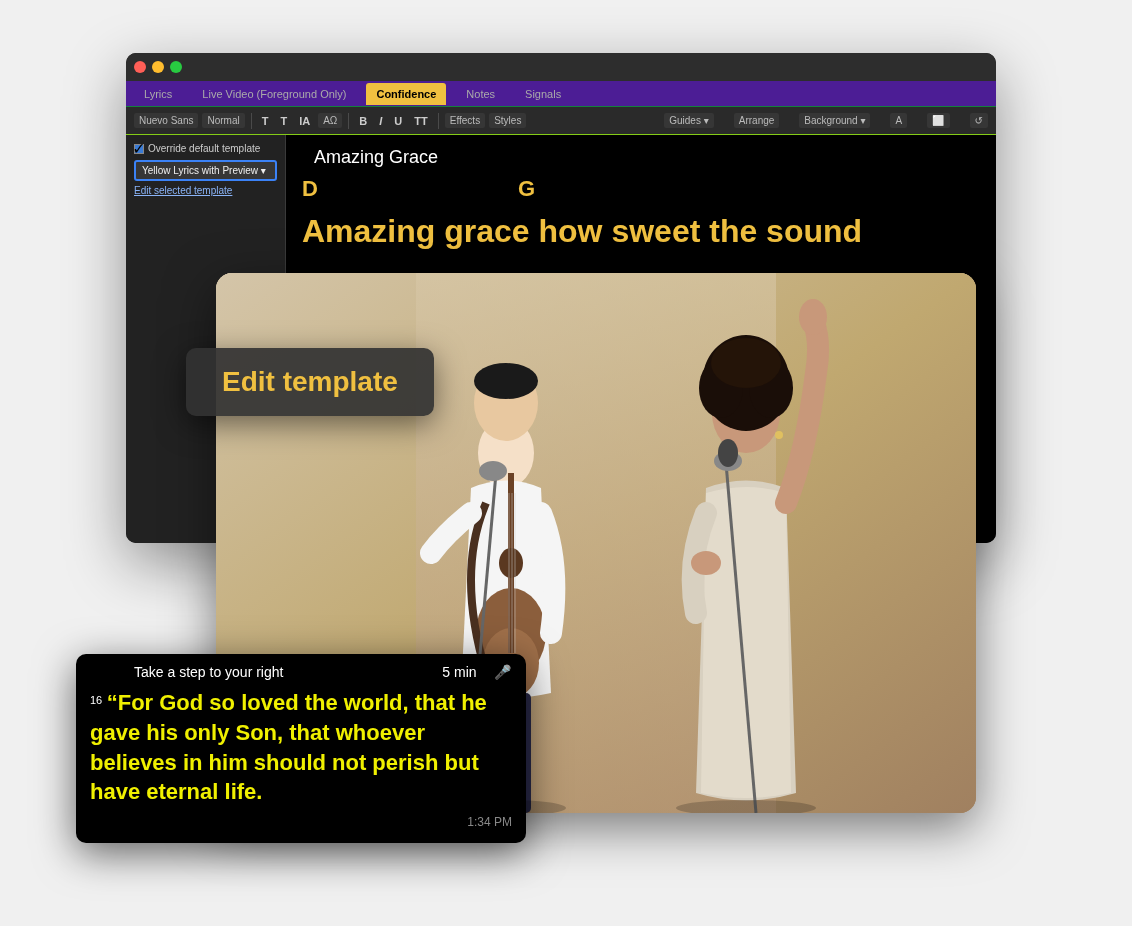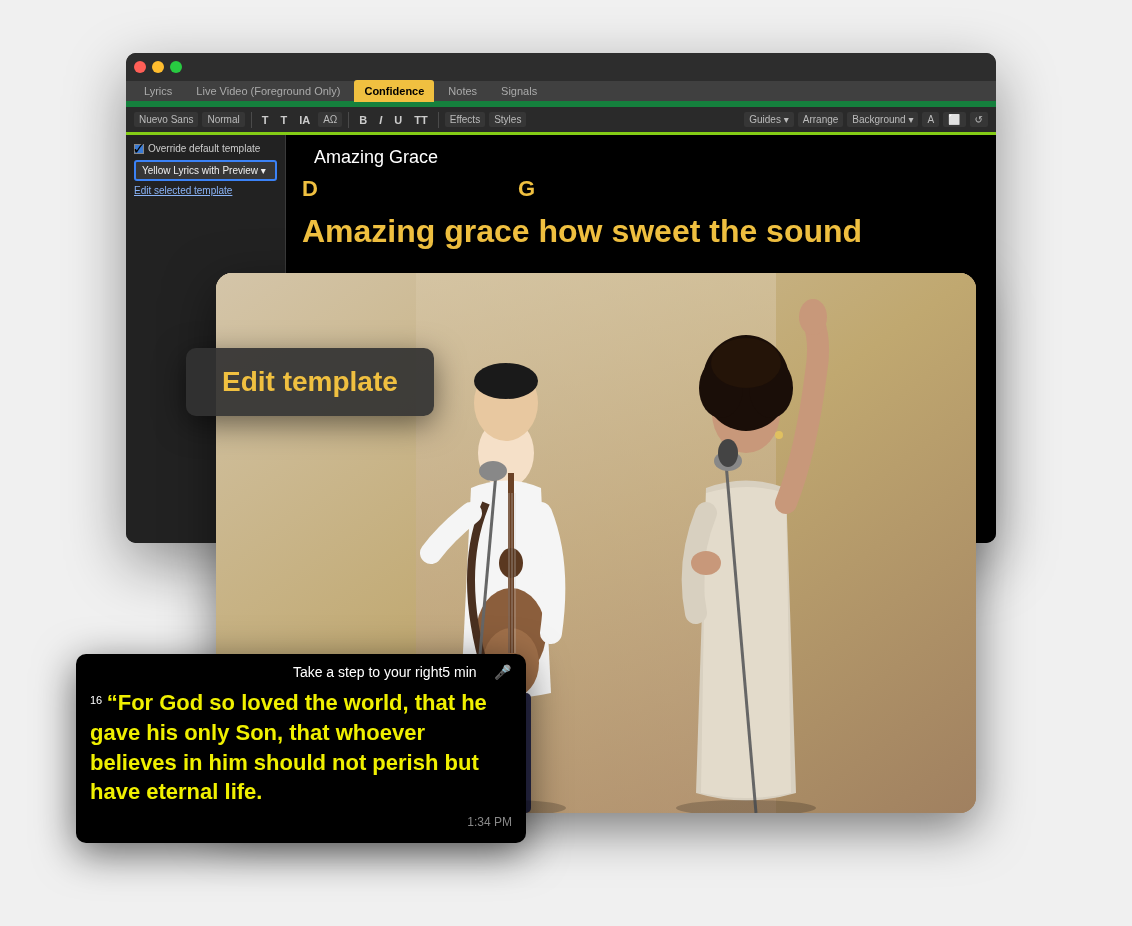--- a/index.html
+++ b/index.html
@@ -47,27 +47,27 @@
       width: 12px;
       height: 12px;
       border-radius: 50%;
     }
 
     .dot-red { background: #ff5f57; }
     .dot-yellow { background: #ffbd2e; }
     .dot-green { background: #28ca41; }
 
     .app-tabs {
-      background: #404040;
+      background: #4c1d95;
       height: 26px;
       display: flex;
       align-items: center;
       padding: 0 8px;
-      gap: 4px;
-      border-bottom: 6px solid #15803d;
+      gap: 10px;
+      border-bottom: 1px solid #15803d;
     }
 
     .app-tab {
       padding: 2px 10px;
       font-size: 11px;
       color: #aaa;
       cursor: pointer;
       border-radius: 3px 3px 0 0;
       height: 22px;
       display: flex;
@@ -80,21 +80,21 @@
       font-weight: 600;
     }
 
     .app-toolbar {
       background: #2a2a2a;
       height: 28px;
       display: flex;
       align-items: center;
       padding: 0 8px;
       gap: 4px;
-      border-bottom: 3px solid #84cc16;
+      border-bottom: 1px solid #84cc16;
     }
 
     .toolbar-item {
       font-size: 10px;
       color: #bbb;
       padding: 2px 5px;
       border-radius: 2px;
       background: #363636;
       cursor: pointer;
     }
@@ -111,21 +111,21 @@
       color: #ccc;
       padding: 1px 4px;
       cursor: pointer;
       font-weight: bold;
     }
 
     .toolbar-right {
       margin-left: auto;
       display: flex;
       align-items: center;
-      gap: 4px;
+      gap: 20px;
     }
 
     .toolbar-right-btn {
       font-size: 10px;
       color: #bbb;
       padding: 2px 5px;
       background: #363636;
       border-radius: 2px;
       cursor: pointer;
     }
@@ -273,22 +273,23 @@
       background: #000;
       border-radius: 10px;
       padding: 10px 14px 14px;
       z-index: 5;
       box-shadow: 0 10px 40px rgba(0,0,0,0.6);
     }
 
     .confidence-header {
       display: flex;
       align-items: center;
-      justify-content: flex-end;
+      justify-content: space-between;
       margin-bottom: 8px;
+      margin-left: 44px;
     }
 
     .confidence-direction {
       color: #fff;
       font-size: 14px;
       font-weight: 500;
     }
 
     .confidence-timer {
       color: #fff;

